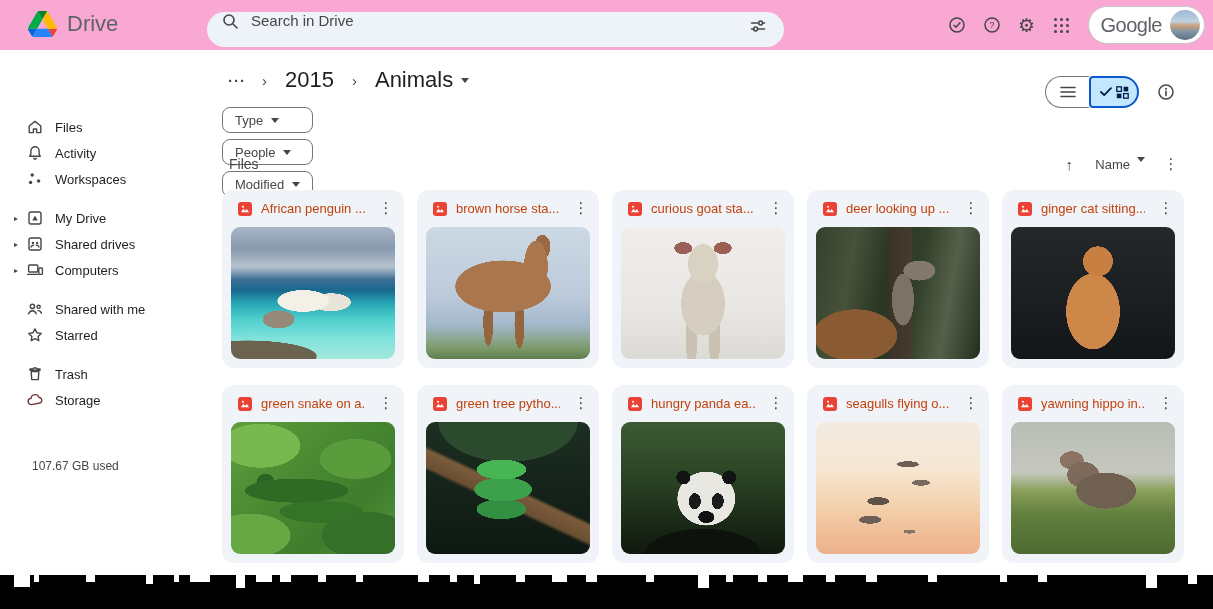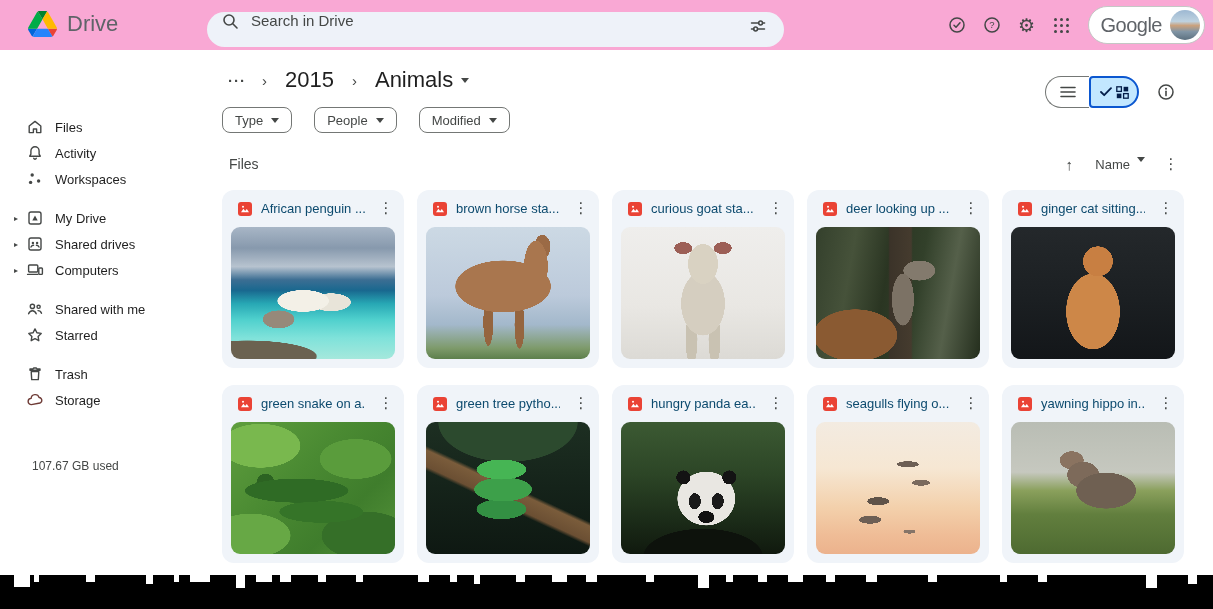--- a/index.html
+++ b/index.html
@@ -51,38 +51,38 @@
   .crumb { font-size:22px; color:#1f1f1f; padding:2px 8px; border-radius:8px; cursor:pointer; background:none; border:none; font-family:inherit; display:flex; align-items:center; gap:8px; }
   .caret-down { width:0; height:0; border-left:4px solid transparent; border-right:4px solid transparent; border-top:5px solid #444746; display:inline-block; }
   .view-controls { position:absolute; right:15px; top:13px; display:flex; align-items:center; gap:8px; }
   .segmented { display:flex; height:32px; }
   .seg-list { width:44px; border:1px solid #747775; border-right:none; border-radius:16px 0 0 16px;
     background:#fff; display:flex; align-items:center; justify-content:center; cursor:pointer; }
   .seg-grid { width:50px; border:2px solid #0b57d0; border-radius:4px 16px 16px 4px;
     background:#c2e7ff; display:flex; align-items:center; justify-content:center; gap:4px; cursor:pointer; }
   .info-btn { margin-left:2px; }
 
-  .chips-row { position:absolute; top:57px; left:15px; display:flex; gap:22px; }
+  .chips-row { position:absolute; top:57px; left:15px; display:flex; gap:6px;flex-direction:column; }
   .chip { height:26px; border:1px solid #747775; border-radius:8px; background:#fff;
     display:flex; align-items:center; gap:8px; padding:0 12px; font-size:13px; color:#444746; cursor:pointer; font-family:inherit; }
 
   .files-row { position:absolute; top:100px; left:22px; right:28px; height:28px; display:flex; align-items:center; }
   .files-heading { font-size:14px; font-weight:500; color:#444746; }
   .sort-cluster { margin-left:auto; display:flex; align-items:center; gap:4px; }
   .sort-arrow { font-size:15px; color:#444746; }
   .sort-name { display:flex; gap:7px; font-size:13px; font-weight:500; color:#444746; background:none; border:none; cursor:pointer; font-family:inherit; padding:4px 8px; }
   .kebab { font-size:15px; color:#444746; line-height:1; font-family:"DejaVu Sans",sans-serif; }
 
   .grid { position:absolute; top:140px; left:15px; display:grid;
     grid-template-columns:repeat(5,182px); column-gap:13px; row-gap:17px; }
   .card { width:182px; height:178px; background:#f0f4f9; border-radius:12px; overflow:hidden; cursor:pointer; }
   .card-header { height:37px; display:flex; align-items:center; padding:0 6px 0 16px; gap:9px; }
   .file-type-icon { width:14px; height:14px; border-radius:3px; background:#ea4335; flex:0 0 14px;
     display:flex; align-items:center; justify-content:center; }
-  .card-name { flex:1; font-size:13px; color:#0c4a6e; white-space:nowrap; overflow:hidden; }
+  .card-name { flex:1; font-size:13px; color:#c2410c; white-space:nowrap; overflow:hidden; }
   .card-kebab { width:24px; height:24px; border:none; background:none; cursor:pointer; }
   .thumb { margin:0 9px; height:132px; border-radius:9px; }
 
   
   .thumb-penguin { background:
     radial-gradient(ellipse 26px 11px at 44% 56%, #f3f0e7 98%, transparent 100%),
     radial-gradient(ellipse 20px 9px at 61% 57%, #e8e4d9 98%, transparent 100%),
     radial-gradient(ellipse 16px 9px at 29% 70%, #96897a 98%, transparent 100%),
     radial-gradient(ellipse 70px 16px at 10% 98%, #6b6250 98%, transparent 100%),
     linear-gradient(180deg,#a8b6c6 0%,#8799ad 16%,#b7c3cf 30%,#3c6e93 40%,#19688f 48%,#27a7b4 58%,#4fd0cd 70%,#7fe2da 84%,#a5e8dc 100%); }

